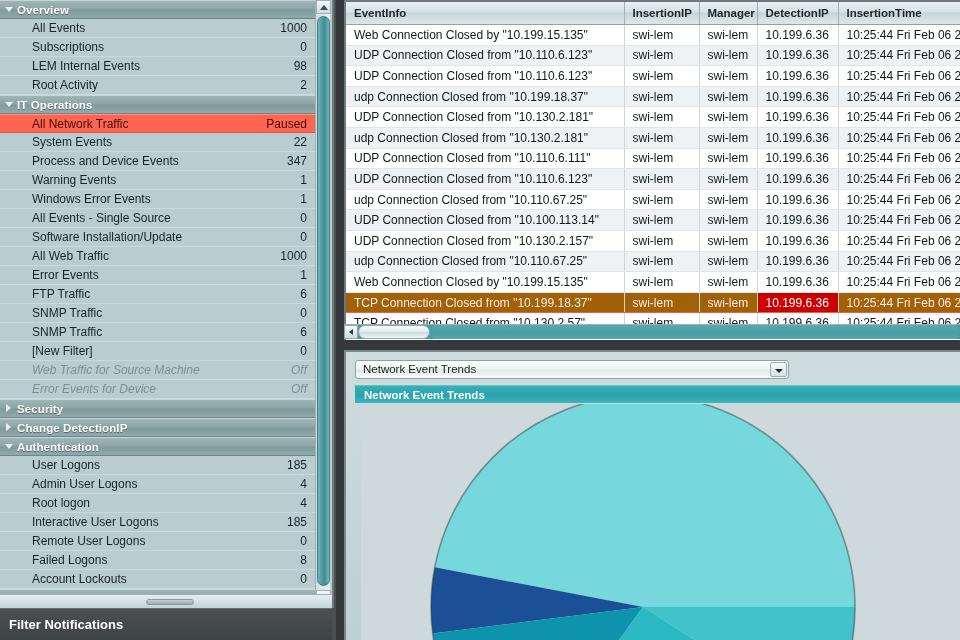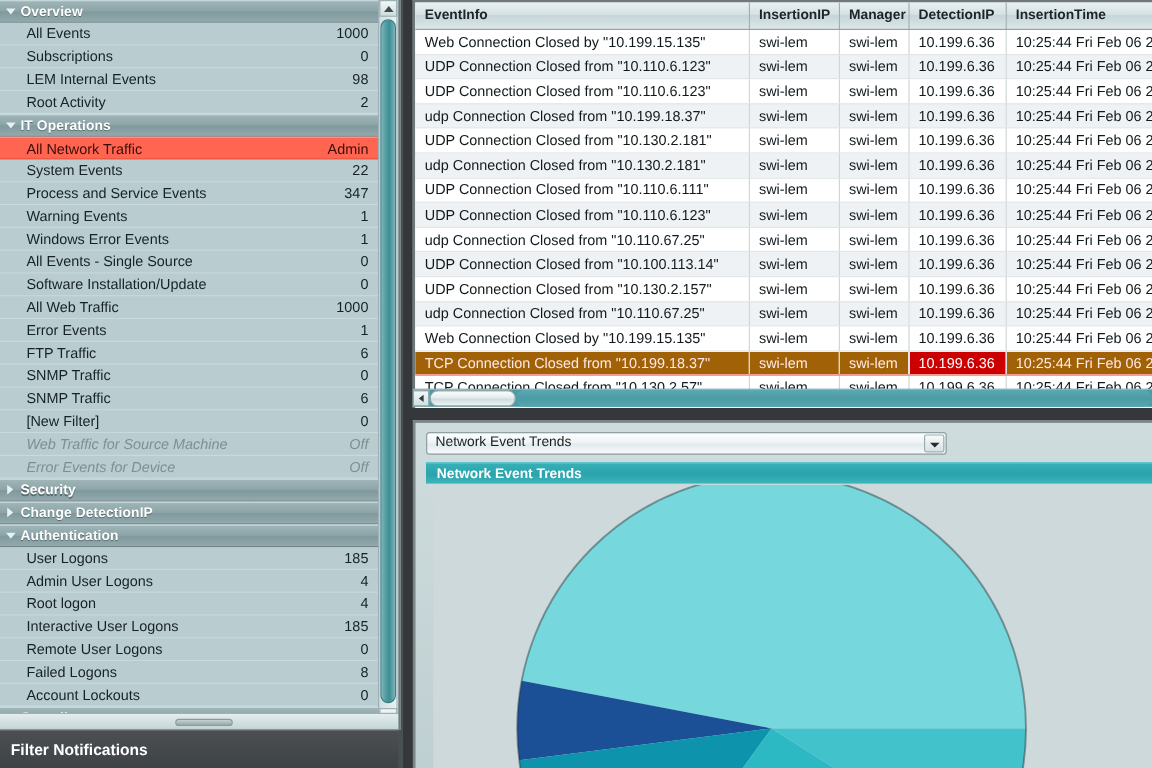--- a/index.html
+++ b/index.html
@@ -53,21 +53,21 @@
   .grp-head.closed .tri{
     border-top:4.5px solid transparent;
     border-bottom:4.5px solid transparent;
     border-left:5px solid #e8f1f2;
     margin-top:-4.5px;left:6px;
   }
   .nav-row{
     position:relative;height:19px;line-height:19px;
     background:#b9cdd0;
     border-bottom:1px solid #c9dade;
-    padding:0 10px 0 22px;
+    padding:0 10px 0 32px;
     box-sizing:border-box;
     font-size:12px;color:#162226;
     cursor:default;
     white-space:nowrap;
   }
   .nav-row .lbl{display:inline-block;}
   .nav-row .cnt{position:absolute;right:10px;top:0;}
   .nav-row.sel{
     background:#ff6550;
     color:#3b0d07;
@@ -267,23 +267,23 @@
   <div id="sidebar">
     <div id="sidebar-inner">
 
       <div id="nav-scroll">
           <div class="grp-head open"><span class="tri"></span><span>Overview</span></div>
           <div class="nav-row"><span class="lbl">All Events</span><span class="cnt">1000</span></div>
           <div class="nav-row"><span class="lbl">Subscriptions</span><span class="cnt">0</span></div>
           <div class="nav-row"><span class="lbl">LEM Internal Events</span><span class="cnt">98</span></div>
           <div class="nav-row"><span class="lbl">Root Activity</span><span class="cnt">2</span></div>
           <div class="grp-head open"><span class="tri"></span><span>IT Operations</span></div>
-          <div class="nav-row sel"><span class="lbl">All Network Traffic</span><span class="cnt">Admin</span></div>
+          <div class="nav-row sel"><span class="lbl">All Network Traffic</span><span class="cnt">Paused</span></div>
           <div class="nav-row"><span class="lbl">System Events</span><span class="cnt">22</span></div>
-          <div class="nav-row"><span class="lbl">Process and Service Events</span><span class="cnt">347</span></div>
+          <div class="nav-row"><span class="lbl">Process and Device Events</span><span class="cnt">347</span></div>
           <div class="nav-row"><span class="lbl">Warning Events</span><span class="cnt">1</span></div>
           <div class="nav-row"><span class="lbl">Windows Error Events</span><span class="cnt">1</span></div>
           <div class="nav-row"><span class="lbl">All Events - Single Source</span><span class="cnt">0</span></div>
           <div class="nav-row"><span class="lbl">Software Installation/Update</span><span class="cnt">0</span></div>
           <div class="nav-row"><span class="lbl">All Web Traffic</span><span class="cnt">1000</span></div>
           <div class="nav-row"><span class="lbl">Error Events</span><span class="cnt">1</span></div>
           <div class="nav-row"><span class="lbl">FTP Traffic</span><span class="cnt">6</span></div>
           <div class="nav-row"><span class="lbl">SNMP Traffic</span><span class="cnt">0</span></div>
           <div class="nav-row"><span class="lbl">SNMP Traffic</span><span class="cnt">6</span></div>
           <div class="nav-row"><span class="lbl">[New Filter]</span><span class="cnt">0</span></div>

